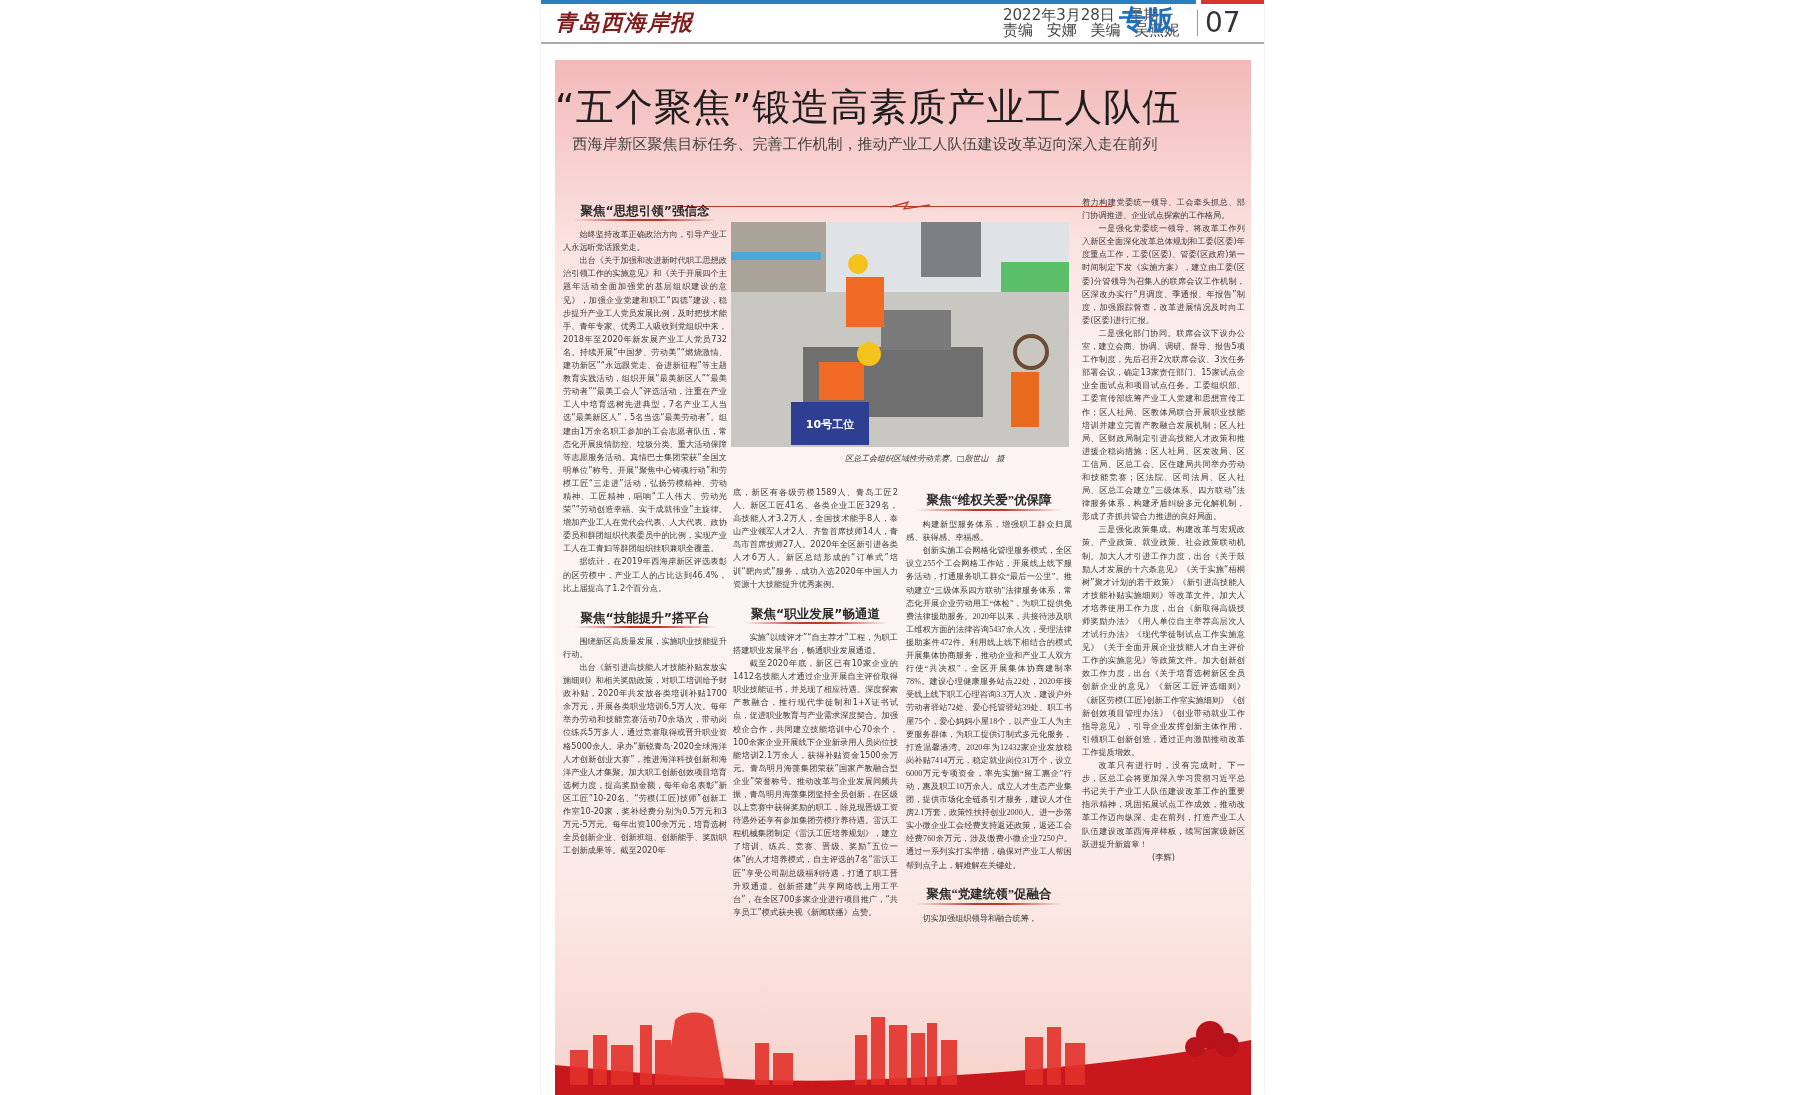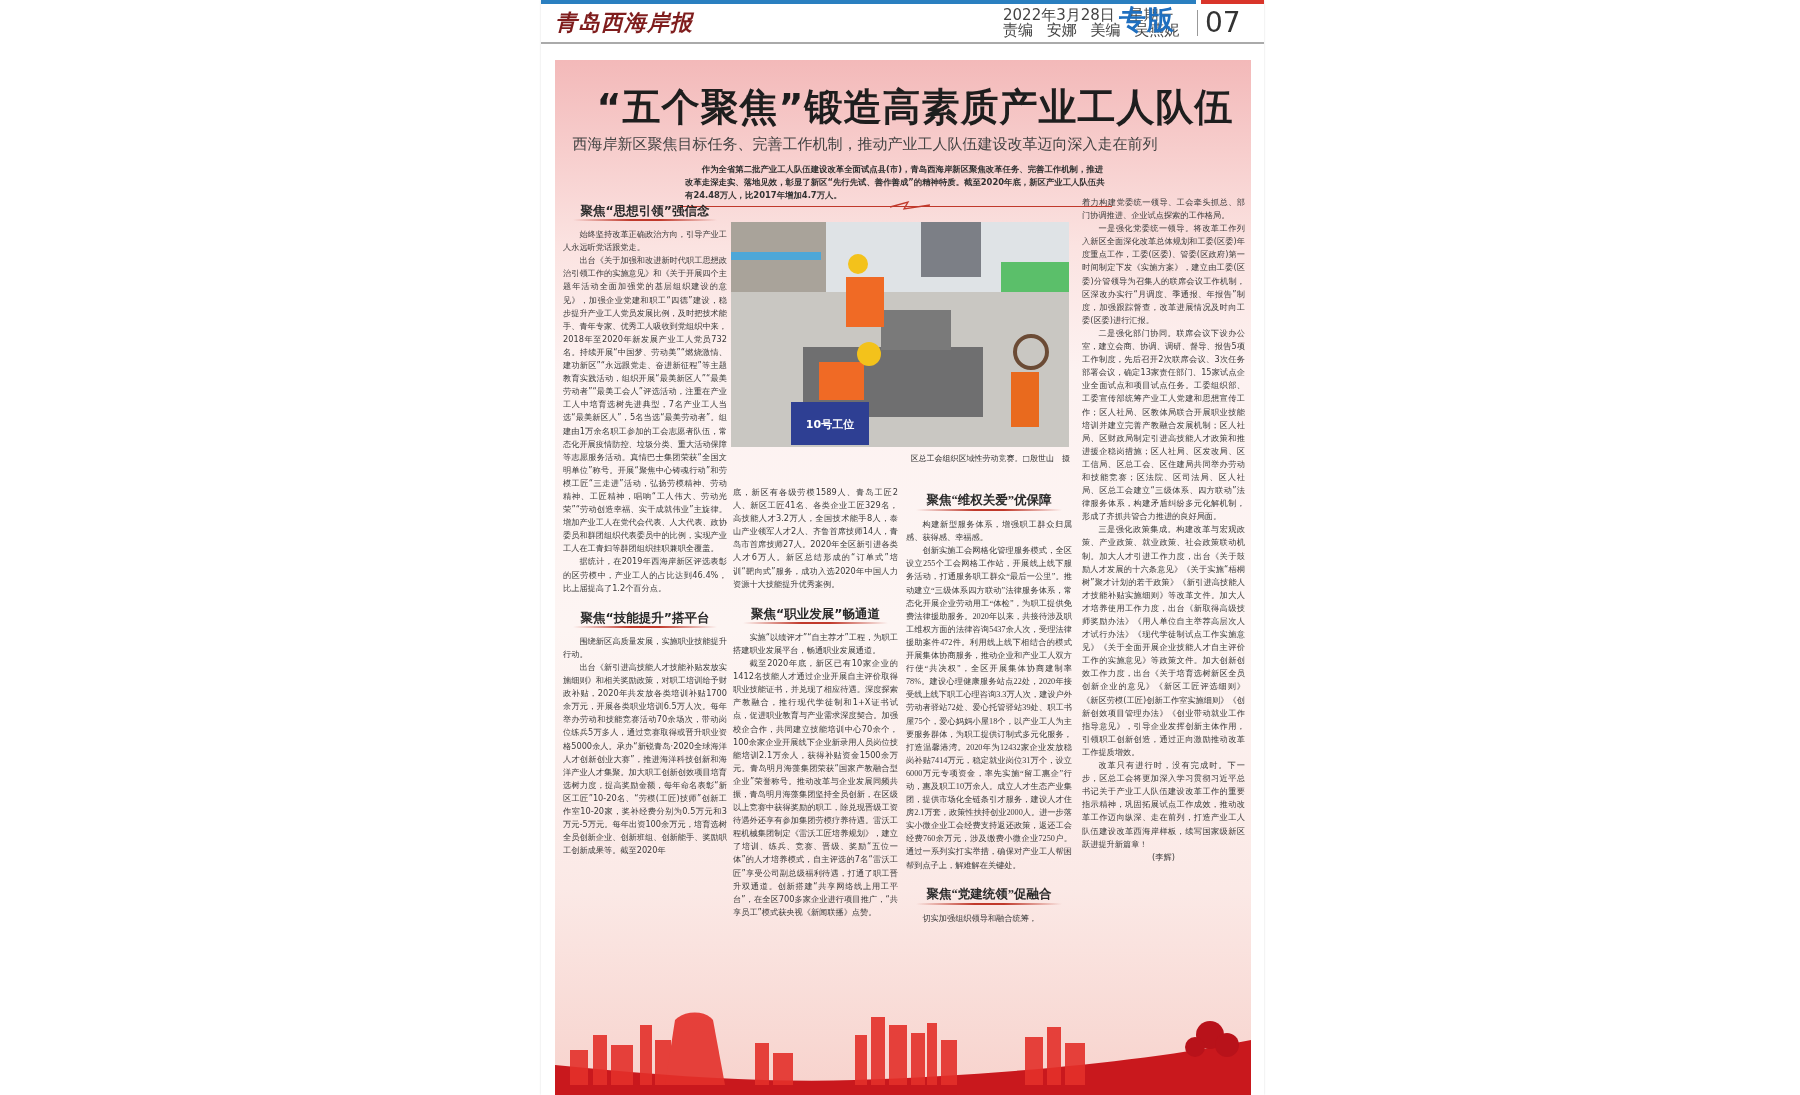--- a/index.html
+++ b/index.html
@@ -10,34 +10,34 @@
   .masthead{position:absolute;left:14px;top:8px;font-family:"DejaVu Serif",serif;font-style:italic;color:#7f1d1d;font-size:22px;font-weight:bold;letter-spacing:1px;}
   .hdr-meta{position:absolute;left:462px;top:8px;font-size:15px;color:#444;line-height:15px;}
   .hdr-meta .row span{margin-right:9px;}
   .hdr-section{position:absolute;left:578px;top:2px;font-size:27px;font-weight:bold;color:#1f6fbf;letter-spacing:1px;}
   .hdr-divider{position:absolute;left:656px;top:10px;width:1px;height:26px;background:#999;}
   .hdr-page{position:absolute;left:664px;top:6px;font-size:28px;color:#333;text-align:center;}
   .hdr-bottom{position:absolute;left:0;top:42px;width:723px;height:2px;background:#aaa;}
 
   .panel{position:absolute;left:14px;top:60px;width:696px;height:1035px;
     background:linear-gradient(180deg,#f3b9b9 0%,#fbe3e1 18%,#fdf2f1 30%,#fdf5f3 55%,#fbe9e6 80%,#f7d2cc 100%);}
-  .title{position:absolute;left:0;top:22px;width:720px;text-align:center;font-size:38px;font-weight:bold;color:#1e1e1e;letter-spacing:1px;}
+  .title{position:absolute;left:0;top:22px;width:720px;text-align:left;font-size:38px;font-weight:normal;color:#1e1e1e;letter-spacing:1px;}
   .subtitle{position:absolute;left:0;top:75px;width:620px;text-align:center;font-size:15px;color:#444;}
   .intro{position:absolute;left:130px;top:103px;width:420px;font-size:8.4px;line-height:13px;color:#333;text-indent:2em;font-weight:bold;}
   .intro-rule{position:absolute;left:125px;top:146px;width:432px;height:1px;background:#c0392b;}
   .intro-zig{position:absolute;left:335px;top:140px;}
 
   .col{position:absolute;font-size:8.2px;line-height:13.1px;color:#3a3a3a;text-align:justify;}
   .col p{margin:0;text-indent:2em;}
   .sec-h{font-size:12.5px;font-weight:bold;color:#2a2a2a;text-align:center;margin:4px 0 2px 0;text-indent:0 !important;}
   .sec-rule{height:2px;margin:0 10px 7px 10px;background:linear-gradient(90deg,rgba(192,57,43,0),#c0392b 40%,#c0392b 60%,rgba(192,57,43,0));}
   .gap{height:12px;}
 
   .photo{position:absolute;left:176px;top:162px;width:338px;height:225px;overflow:hidden;background:#cfd6db;}
-  .caption{position:absolute;left:290px;top:393px;width:225px;font-size:8px;color:#333;text-align:right;font-family:"DejaVu Serif",serif;}
+  .caption{position:absolute;left:290px;top:393px;width:225px;font-size:8px;color:#333;text-align:left;font-family:"DejaVu Serif",serif;font-style:italic;}
 
   .skyline{position:absolute;left:0;bottom:0;width:696px;height:90px;}
 </style>
 </head>
 <body>
 
 <div class="page">
   <div class="topline"></div>
   <div class="topline-red"></div>
   <div class="masthead">青岛西海岸报</div>
@@ -54,21 +54,20 @@
     </div>
   </div>
   <div class="hdr-section">专版</div>
   <div class="hdr-divider"></div>
   <div class="hdr-page">07</div>
   <div class="hdr-bottom"></div>
 
   <div class="panel">
     <div class="title">“五个聚焦”锻造高素质产业工人队伍</div>
     <div class="subtitle">西海岸新区聚焦目标任务、完善工作机制，推动产业工人队伍建设改革迈向深入走在前列</div>
-    <div class="intro">作为全省第二批产业工人队伍建设改革全面试点县(市)，青岛西海岸新区聚焦改革任务、完善工作机制，推进改革走深走实、落地见效，彰显了新区“先行先试、善作善成”的精神特质。截至2020年底，新区产业工人队伍共有24.48万人，比2017年增加4.7万人。</div>
     <div class="intro-rule"></div>
     <svg class="intro-zig" width="40" height="12">
       <polyline points="0,7 18,2 14,9 40,5" fill="none" stroke="#c0392b" stroke-width="1.3"></polyline>
     </svg>
 
     <div class="col" style="left:8px;top:140px;width:164px;">
       <div class="sec-h">聚焦“思想引领”强信念</div>
       <div class="sec-rule"></div>
       <p>始终坚持改革正确政治方向，引导产业工人永远听党话跟党走。</p>
       <p>出台《关于加强和改进新时代职工思想政治引领工作的实施意见》和《关于开展四个主题年活动全面加强党的基层组织建设的意见》，加强企业党建和职工“四德”建设，稳步提升产业工人党员发展比例，及时把技术能手、青年专家、优秀工人吸收到党组织中来，2018年至2020年新发展产业工人党员732名。持续开展“中国梦、劳动美”“燃烧激情、建功新区”“永远跟党走、奋进新征程”等主题教育实践活动，组织开展“最美新区人”“最美劳动者”“最美工会人”评选活动，注重在产业工人中培育选树先进典型，7名产业工人当选“最美新区人”，5名当选“最美劳动者”。组建由1万余名职工参加的工会志愿者队伍，常态化开展疫情防控、垃圾分类、重大活动保障等志愿服务活动。真情巴士集团荣获“全国文明单位”称号。开展“聚焦中心铸魂行动”和劳模工匠“三走进”活动，弘扬劳模精神、劳动精神、工匠精神，唱响“工人伟大、劳动光荣”“劳动创造幸福、实干成就伟业”主旋律。增加产业工人在党代会代表、人大代表、政协委员和群团组织代表委员中的比例，实现产业工人在工青妇等群团组织挂职兼职全覆盖。</p>

